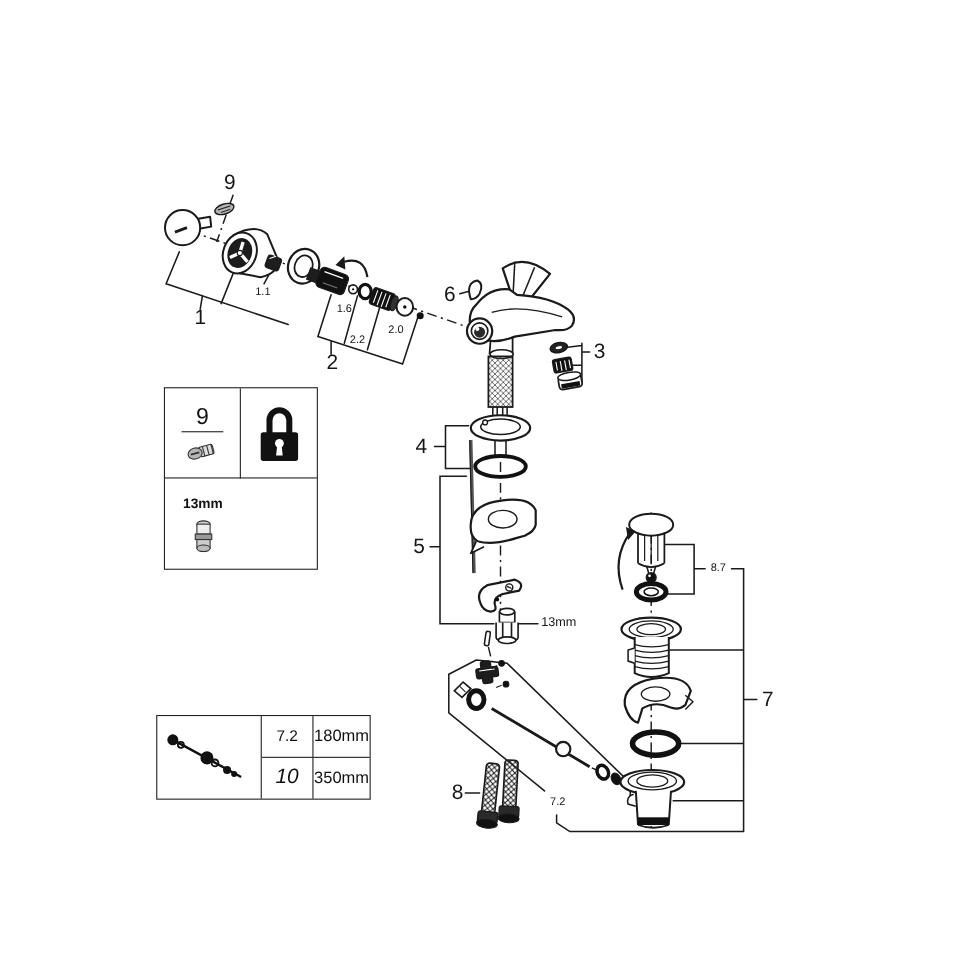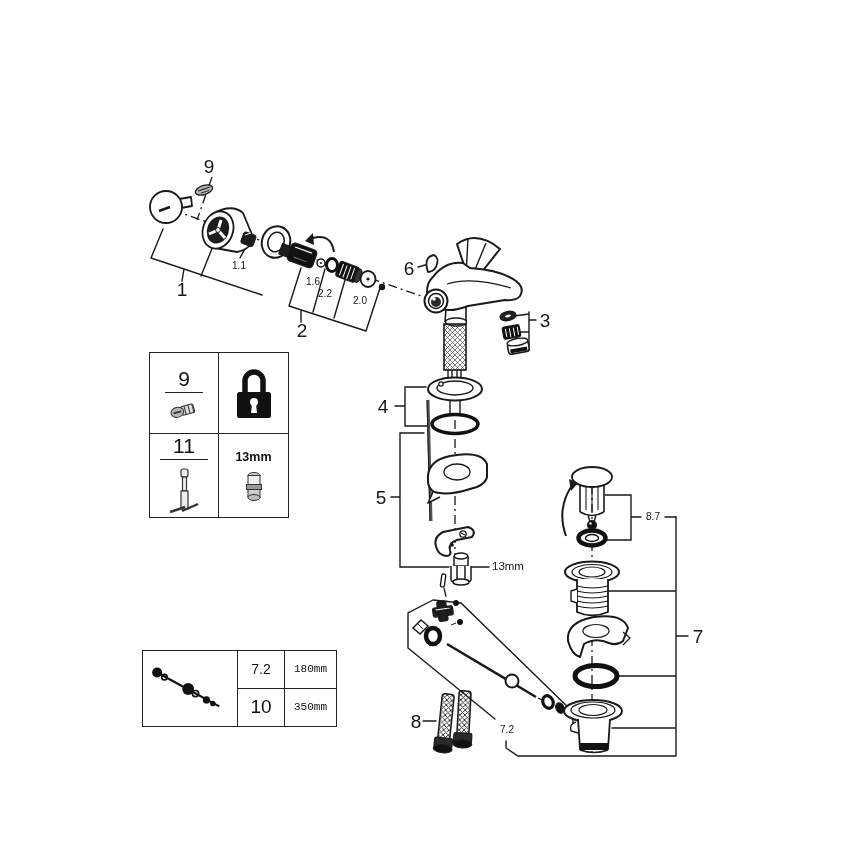--- a/index.html
+++ b/index.html
@@ -20,21 +20,21 @@
   .tref{font-size:21px;border-bottom:1.6px solid #222;padding:0 13px 1px 13px;}
   .tsize{font-size:12.5px;font-weight:bold;}
   
   .sizetable{position:absolute;left:142px;top:650px;width:193px;height:75px;
              border:1.6px solid #222;display:flex;}
   .sicon{width:94px;border-right:1.4px solid #222;display:flex;align-items:center;justify-content:center;}
   .srows{flex:1;display:grid;grid-template-columns:48% 52%;grid-template-rows:1fr 1fr;}
   .scell{display:flex;align-items:center;justify-content:center;}
   .scell.bR{border-right:1.4px solid #222;}
   .scell.bB{border-bottom:1.4px solid #222;}
-  .sref0{font-size:14px;} .sref1{font-size:19px;} .slen{font-size:11px;font-family:Liberation Mono, monospace;}
+  .sref0{font-size:14px;} .sref1{font-size:19px;font-style:italic;} .slen{font-size:15px;}
 </style>
 </head>
 <body>
 
 <div class="canvas">
 
   <svg class="art" width="868" height="868" viewBox="0 0 868 868">
     <defs>
       <pattern id="hatch" width="5" height="5" patternUnits="userSpaceOnUse">
         <path d="M0,5 L5,0 M0,0 L5,5" stroke="#444" stroke-width="0.7"></path>
@@ -303,21 +303,21 @@
       <path d="M580,750 Q594,755 608,750" fill="none" stroke-width="1.6"></path>
       <path d="M576,722 Q569,724 571,731 L578,733" stroke-width="1.4"></path>
     </g>
   </svg>
 
   <span class="co big" style="left:209px;top:166px">9</span>
   <span class="co big" style="left:182px;top:289px">1</span>
   <span class="co mid" style="left:239px;top:266px">1.1</span>
   <span class="co big" style="left:302px;top:330px">2</span>
   <span class="co mid" style="left:313px;top:282px">1.6</span>
-  <span class="co mid" style="left:325px;top:294px">2.2</span>
+  <span class="co mid" style="left:325px;top:310px">2.2</span>
   <span class="co mid" style="left:360px;top:301px">2.0</span>
   <span class="co big" style="left:409px;top:268px">6</span>
   <span class="co big" style="left:545px;top:320px">3</span>
   <span class="co big" style="left:383px;top:406px">4</span>
   <span class="co big" style="left:381px;top:497px">5</span>
   <span class="co sm" style="left:492px;top:567px">13mm</span>
   <span class="co mid" style="left:653px;top:517px">8.7</span>
   <span class="co big" style="left:698px;top:636px">7</span>
   <span class="co big" style="left:416px;top:721px">8</span>
   <span class="co mid" style="left:507px;top:730px">7.2</span>
@@ -337,32 +337,20 @@
       </svg>
     </div>
     <div class="tcell bB">
       <svg width="40" height="54" viewBox="0 0 40 54">
         <path d="M11,28 V15 a9,9 0 0 1 18,0 V28" fill="none" stroke="#111" stroke-width="5.5"></path>
         <rect x="3" y="26" width="34" height="26" rx="2.5" fill="#111"></rect>
         <circle cx="20" cy="36" r="4" fill="#fff"></circle>
         <polygon points="18,38 17,47 23,47 22,38" fill="#fff"></polygon>
       </svg>
     </div>
-    <div class="tcell bR">
-      <span class="tref">11</span>
-      <svg width="34" height="50" viewBox="0 0 34 50">
-        <g stroke="#333" stroke-width="1.2" fill="#eee">
-          <rect x="14" y="2" width="7" height="8" rx="2"></rect>
-          <rect x="15.5" y="10" width="4" height="14"></rect>
-          <rect x="14" y="24" width="7" height="18"></rect>
-          <line x1="3" y1="45" x2="18" y2="40" stroke-width="2.4"></line>
-          <line x1="15" y1="44" x2="31" y2="37" stroke-width="2.4"></line>
-        </g>
-      </svg>
-    </div>
     <div class="tcell">
       <span class="tsize">13mm</span>
       <svg width="22" height="30" viewBox="0 0 22 30">
         <g stroke="#333" stroke-width="1">
           <ellipse cx="11" cy="4.5" rx="6" ry="3" fill="#ccc"></ellipse>
           <rect x="5" y="4.5" width="12" height="9" fill="#eee"></rect>
           <rect x="3.5" y="13.5" width="15" height="5" fill="#999"></rect>
           <rect x="5" y="18.5" width="12" height="8" fill="#ccc"></rect>
           <ellipse cx="11" cy="26.5" rx="6" ry="3" fill="#bbb"></ellipse>
         </g>

